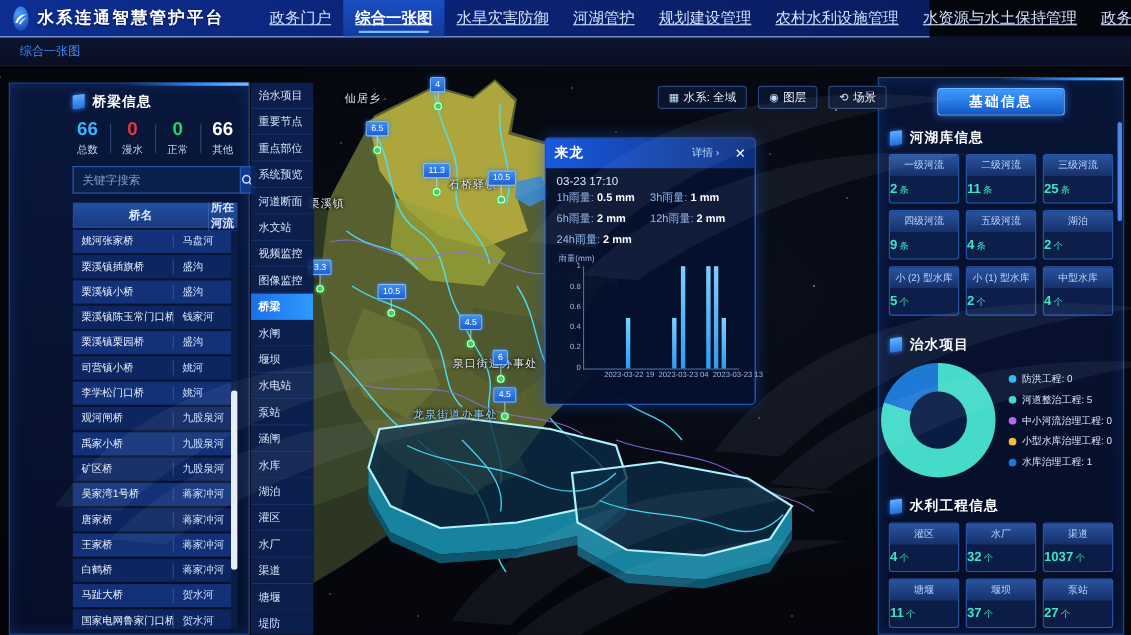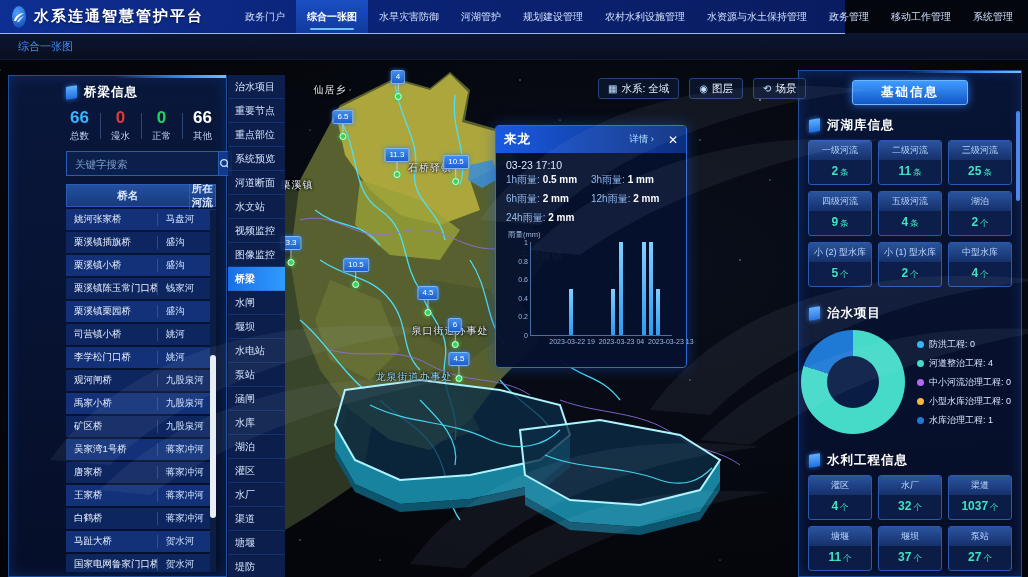--- a/index.html
+++ b/index.html
@@ -9,22 +9,22 @@
   
   #navbar { position:absolute; top:0; left:0; width:845px; height:33px; z-index:50;
     background:linear-gradient(100deg,#0e2f93 0%,#0b2478 35%,#0a1e66 70%,#0b2func478 100%);
     background:linear-gradient(100deg,#0e2f93 0%,#0b2478 40%,#0a1c60 100%);
     display:flex; align-items:center; box-shadow:0 1px 0 #9db9e8; }
   #logo { width:22px; height:22px; margin:0 8px 0 12px; border-radius:50%;
     background:radial-gradient(circle at 35% 30%,#4fa0ff,#0c3fa8); display:flex; align-items:center; justify-content:center; }
   #app-title { font-size:15px; font-weight:bold; letter-spacing:2px; margin-right:30px; white-space:nowrap;
     text-shadow:0 1px 2px rgba(0,0,0,.5); }
   #nav-menu { display:flex; align-items:stretch; height:100%; }
-  .nav-item { padding:12px 11px; font-size:10px; color:#cfe0ff; display:flex; align-items:center;
-    position:relative; cursor:pointer; white-space:nowrap; }
+  .nav-item { padding:12px 11px; font-size:14px; color:#cfe0ff; display:flex; align-items:center;
+    position:relative; cursor:pointer; white-space:nowrap;text-decoration:underline; }
   .nav-item.active { background:linear-gradient(#1a4ec2,#123a9e); color:#fff; font-weight:bold; }
   .nav-item.active::after { content:""; position:absolute; left:14px; right:14px; bottom:3px; height:2px;
     background:#6fc0ff; border-radius:1px; }
 
   
   #crumbbar { position:absolute; top:33px; left:0; width:1028px; height:27px; z-index:45;
     background:linear-gradient(#0c1530,#090f22); border-bottom:1px solid #101b38; display:flex; align-items:center; }
   #breadcrumb { margin-left:18px; font-size:11px; color:#3f8cff; cursor:pointer; }
 
   
@@ -121,21 +121,21 @@
     border:1px solid #1c4f9e; box-shadow:inset 0 0 14px rgba(30,90,200,.3); overflow:hidden; }
   #base-info-btn { display:block; margin:9px auto 4px; padding:3px 28px; font-size:12.5px; font-weight:bold;
     letter-spacing:2px; color:#fff; background:linear-gradient(#3f9bff,#1258c8); border:1px solid #6fb4ff;
     border-radius:3px; cursor:pointer; box-shadow:0 0 8px rgba(50,130,255,.8);
     font-family:"Liberation Sans",sans-serif; }
   .rp-section { position:relative; margin-top:4px; }
   .cards-grid { display:grid; grid-template-columns:1fr 1fr 1fr; gap:6px; padding:2px 9px 6px; }
   .info-card { border:1px solid #2a5ab0; border-radius:3px; background:rgba(16,40,95,.55); overflow:hidden; }
   .card-label { background:linear-gradient(#2a549f,#16306b); font-size:9px; color:#bcd7ff; text-align:center;
     padding:3px 1px; white-space:nowrap; overflow:hidden; }
-  .card-value { text-align:center; padding:4px 0 5px; font-size:12px; font-weight:bold; color:#3fe3c1; }
+  .card-value { text-align:left; padding:4px 0 5px; font-size:12px; font-weight:bold; color:#3fe3c1; }
   .card-value .unit { font-size:8.5px; font-weight:normal; margin-left:2px; color:#3fe3c1; }
 
   #donut-wrap { display:flex; align-items:center; padding:4px 6px 6px 2px; }
   #donut { width:104px; height:104px; border-radius:50%; position:relative; flex:none; }
   #donut::after { content:""; position:absolute; left:26px; top:26px; width:52px; height:52px; border-radius:50%;
     background:#091c44; }
   #donut-legend { margin-left:12px; }
   .legend-item { display:flex; align-items:center; gap:5px; font-size:9px; color:#dce8ff; margin:6px 0; white-space:nowrap; }
   .legend-dot { width:7px; height:7px; border-radius:50%; flex:none; }
 
@@ -550,21 +550,21 @@
     </div>
     <div id="donut-wrap">
       <div id="donut" style="background: conic-gradient(rgb(69, 219, 200) 0%, rgb(69, 219, 200) 80%, rgb(30, 122, 212) 80%, rgb(30, 122, 212) 100%);"></div>
       <div id="donut-legend">
           <div class="legend-item">
             <span class="legend-dot" style="background: rgb(41, 182, 246);"></span>
             <span>防洪工程: 0</span>
           </div>
           <div class="legend-item">
             <span class="legend-dot" style="background: rgb(69, 219, 200);"></span>
-            <span>河道整治工程: 4</span>
+            <span>河道整治工程: 5</span>
           </div>
           <div class="legend-item">
             <span class="legend-dot" style="background: rgb(183, 104, 242);"></span>
             <span>中小河流治理工程: 0</span>
           </div>
           <div class="legend-item">
             <span class="legend-dot" style="background: rgb(245, 185, 60);"></span>
             <span>小型水库治理工程: 0</span>
           </div>
           <div class="legend-item">

